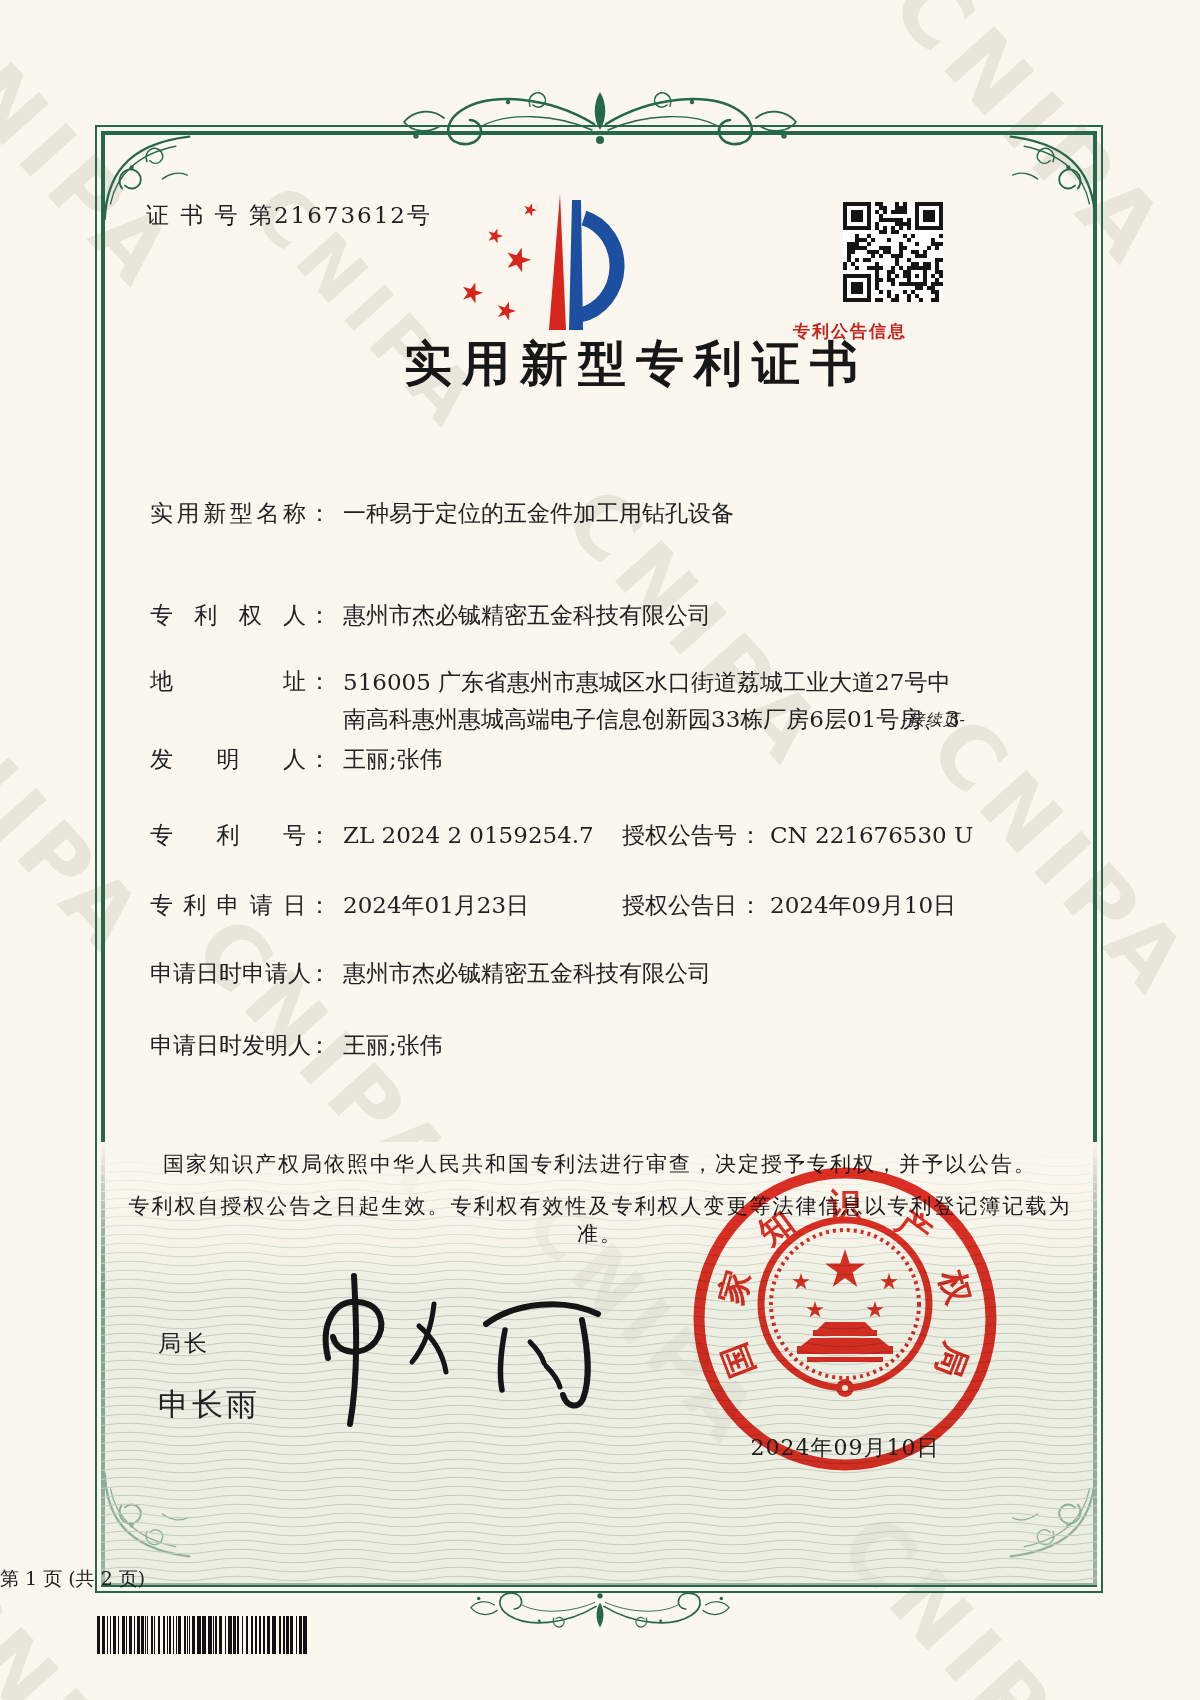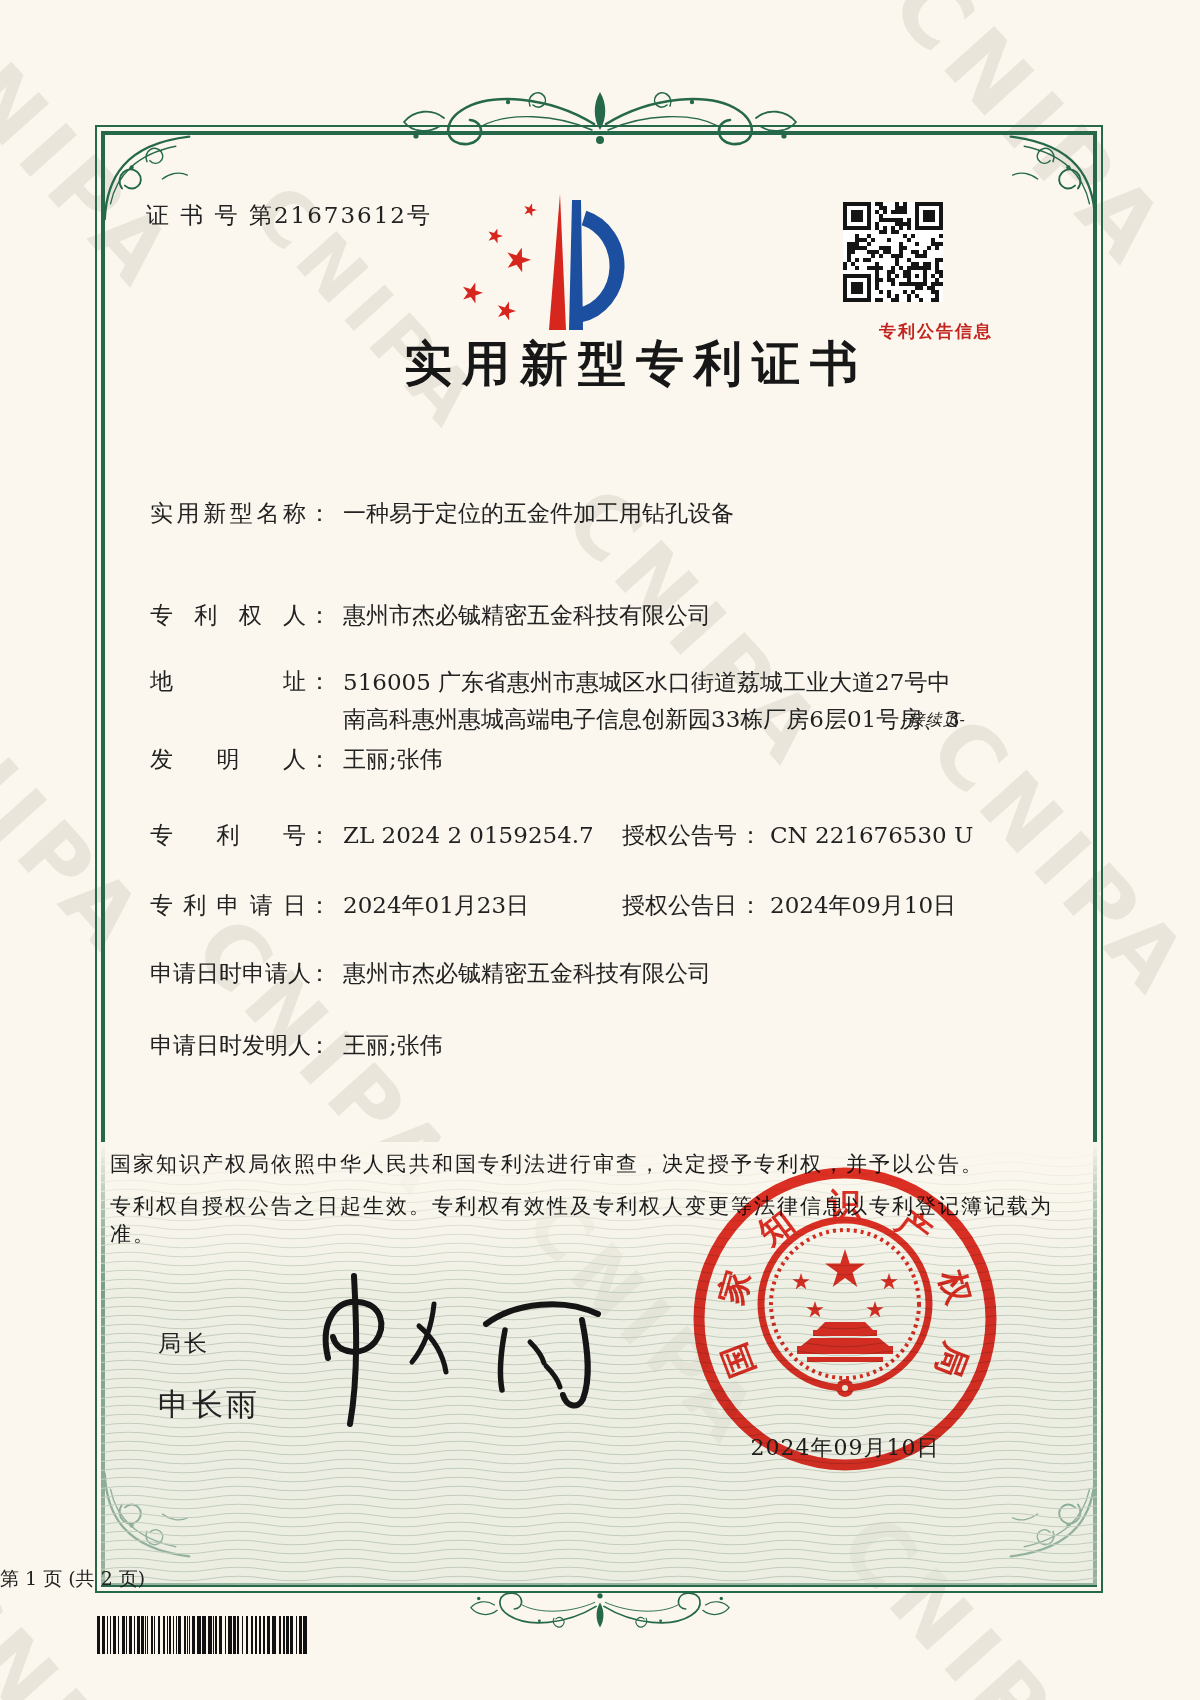--- a/index.html
+++ b/index.html
@@ -14,35 +14,35 @@
   .frame-inner{position:absolute;left:4px;top:4px;right:4px;bottom:4px;
     border:4px solid #26684a;}
   
   .wm{position:absolute;font-family:"DejaVu Sans","Liberation Sans",sans-serif;
     font-weight:bold;letter-spacing:10px;color:rgba(125,110,82,0.13);
     transform:rotate(48deg);transform-origin:left top;white-space:nowrap;pointer-events:none;}
   
   .certno{position:absolute;left:146px;top:200px;font-size:23px;letter-spacing:2px;}
   .logo{position:absolute;left:432px;top:190px;}
   .qr-wrap{position:absolute;left:843px;top:202px;width:100px;height:100px;background:#fff;}
-  .qr-caption{position:absolute;left:793px;top:320px;width:200px;text-align:right;
+  .qr-caption{position:absolute;left:793px;top:320px;width:200px;text-align:left;
     font-size:17px;letter-spacing:2px;color:#c3241f;font-weight:bold;}
   .title{position:absolute;left:0;top:332px;width:100%;text-align:center;
     font-size:48px;font-weight:bold;letter-spacing:10px;color:#171717;margin-left:36px;}
   
   .row{position:absolute;left:150px;right:100px;font-size:23px;line-height:1.5;white-space:nowrap;}
   .lbl{display:inline-block;width:156px;text-align:justify;text-align-last:justify;vertical-align:top;}
   .colon{margin-left:2px;}
   .val{margin-left:12px;}
   .rgrp{position:absolute;left:472px;top:0;}
   .rgrp .val{margin-left:8px;}
   .addr-val{display:inline-block;margin-left:12px;vertical-align:top;line-height:37px;}
   .cont-note{position:absolute;left:752px;top:44px;font-size:16px;letter-spacing:1px;font-style:italic;}
   
-  .legal{position:absolute;left:110px;width:980px;text-align:left;font-size:21px;
+  .legal{position:absolute;left:110px;width:980px;text-align:center;font-size:21px;
     letter-spacing:2px;color:#1c1c1c;}
   
   .waves{position:absolute;left:101px;top:1142px;width:996px;height:443px;
     background:linear-gradient(180deg,rgba(221,228,214,0) 0%,rgba(221,228,214,0.45) 35%,rgba(225,231,218,0.6) 100%);}
   .waves svg{position:absolute;left:0;top:0;}
   .wave-fade{position:absolute;left:0;top:0;width:100%;height:150px;
     background:linear-gradient(180deg,#fbf7ee 0%,rgba(251,247,238,0) 100%);}
   
   .signoff-title{position:absolute;left:158px;top:1328px;font-size:23px;letter-spacing:3px;}
   .signoff-name{position:absolute;left:158px;top:1384px;font-size:31px;letter-spacing:3px;}

